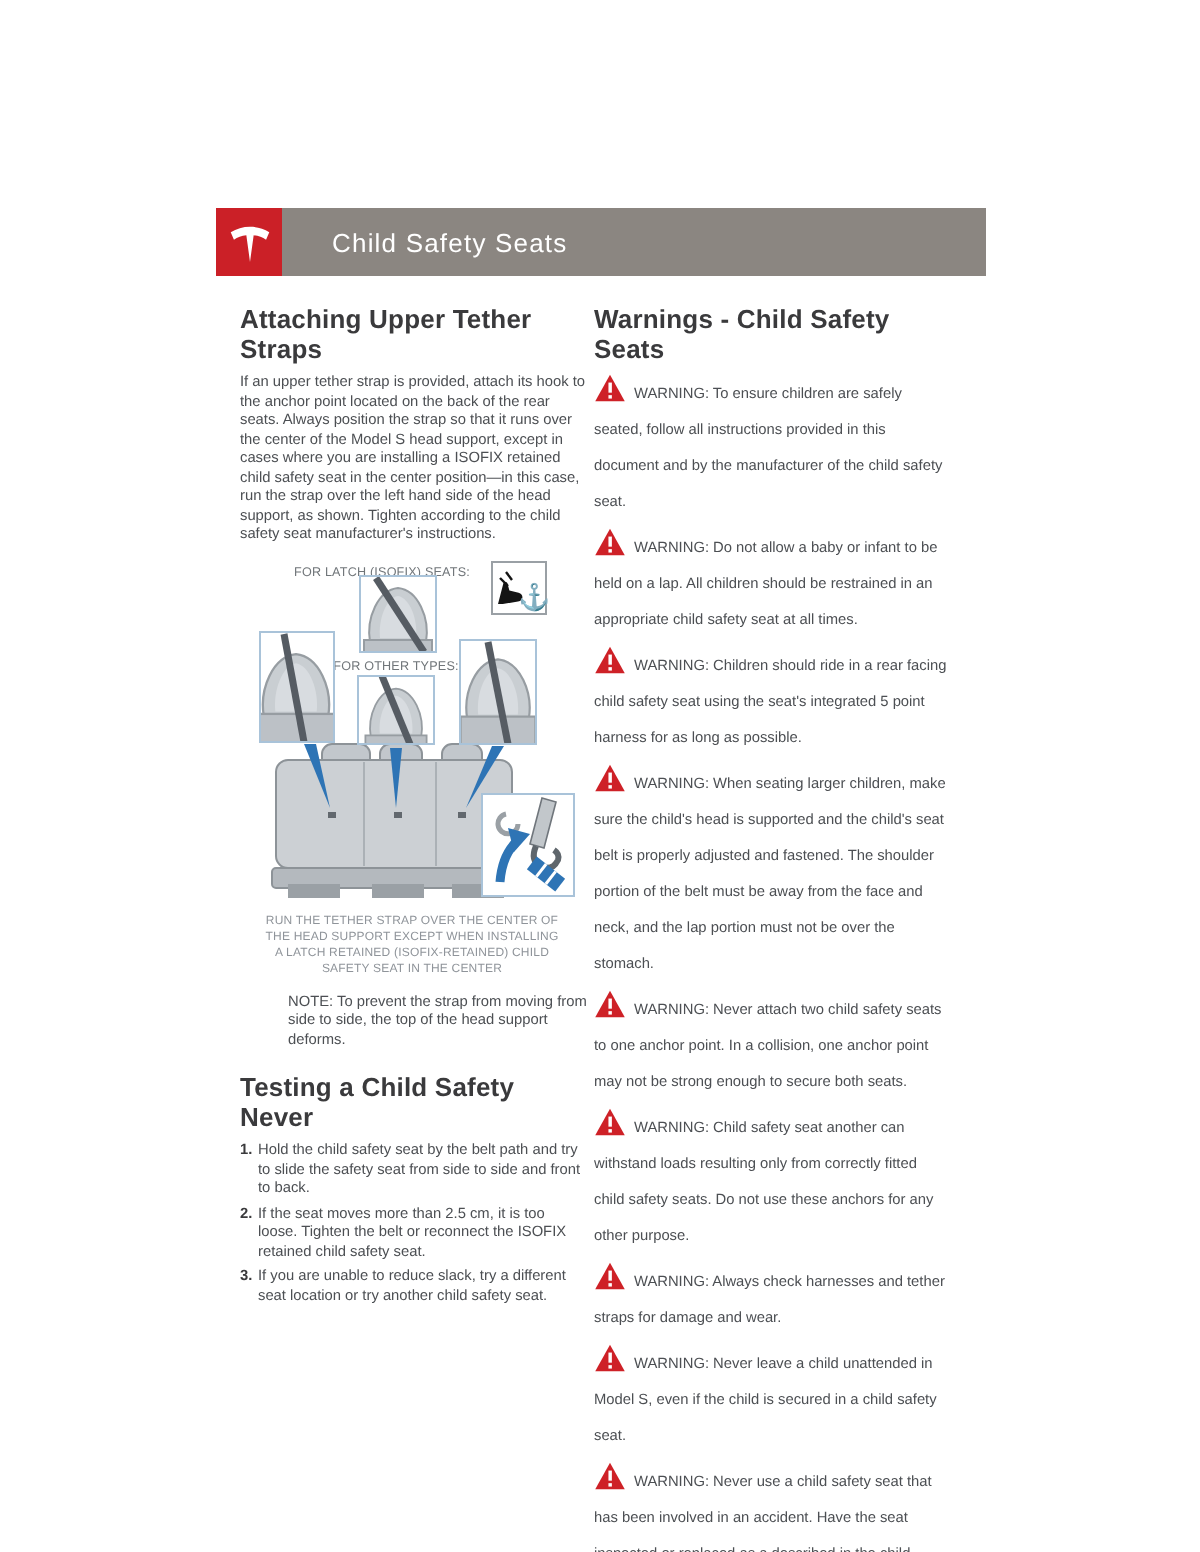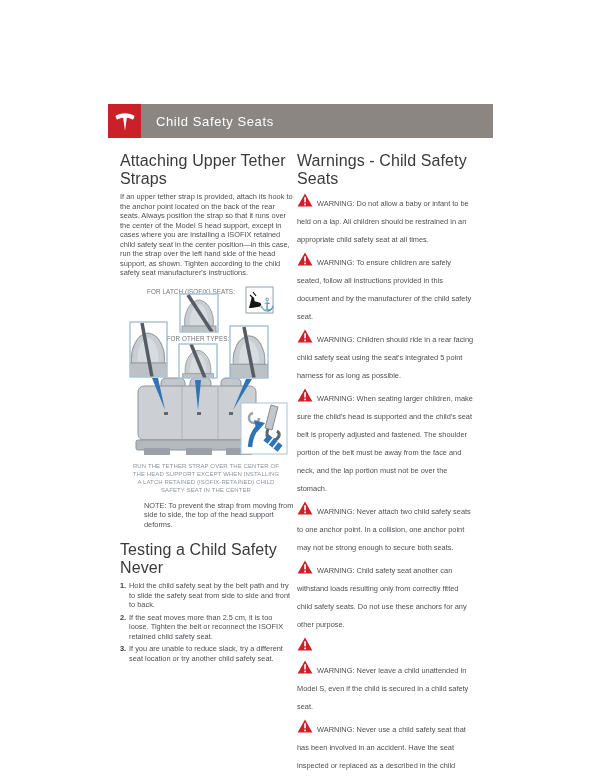--- a/index.html
+++ b/index.html
@@ -3,27 +3,27 @@
 <meta charset="utf-8">
 <style>
   html,body{margin:0;padding:0;background:#ffffff;}
   .page{position:relative;width:600px;height:776px;background:#ffffff;overflow:hidden;
         font-family:"Liberation Sans",sans-serif;color:#4c4f53;}
 
   
   .hdr{position:absolute;left:108px;top:104px;width:385px;height:34px;display:flex;}
   .hdr-logo{width:33px;height:34px;background:#cb2027;display:flex;align-items:center;justify-content:center;flex:none;}
   .hdr-bar{flex:1;background:#8b8681;color:#ffffff;display:flex;align-items:center;
-           padding-left:15px;font-size:13px;letter-spacing:0.6px;font-weight:400;}
+           padding-left:25px;font-size:13px;letter-spacing:0.6px;font-weight:400;}
 
   
   .col-left{position:absolute;left:120px;top:152px;width:174px;}
   .col-right{position:absolute;left:297px;top:152px;width:177px;}
 
-  .h{font-size:16px;font-weight:400;color:#3a3a3c;letter-spacing:0.1px;margin:0 0 4px 0;}
+  .h{font-size:13px;font-weight:700;color:#3a3a3c;letter-spacing:0.1px;margin:0 0 4px 0;}
   .h2{margin-top:12px;}
   .body{font-size:7.4px;line-height:9.5px;margin:0;}
   .note{margin-top:7px;margin-left:24px;}
   .intro{margin-bottom:3px;}
 
   
   .figure{margin-top:4px;margin-left:-2px;width:176px;}
   .fig-cap{width:152px;margin:2px auto 0;text-align:center;font-size:6px;line-height:8px;
            color:#8f949a;letter-spacing:0.1px;}
 
@@ -190,36 +190,36 @@
 
   <div class="col-right">
     <div class="h">Warnings - Child Safety Seats</div>
 
     <div class="warn">
       <span class="tri"><svg width="16" height="14" viewBox="0 0 20 18">
             <path d="M10 0.5 L19.5 17.5 H0.5 Z" fill="#ce2127"></path>
             <rect x="9" y="5.5" width="2.2" height="6.5" fill="#fff"></rect>
             <rect x="9" y="13.6" width="2.2" height="2.2" fill="#fff"></rect>
           </svg></span>
+      <span class="wtxt">WARNING: To ensure children are safely seated, follow all instructions provided in this document and by the manufacturer of the child safety seat.</span>
+    </div>
+    <div class="warn">
+      <span class="tri"><svg width="16" height="14" viewBox="0 0 20 18">
+            <path d="M10 0.5 L19.5 17.5 H0.5 Z" fill="#ce2127"></path>
+            <rect x="9" y="5.5" width="2.2" height="6.5" fill="#fff"></rect>
+            <rect x="9" y="13.6" width="2.2" height="2.2" fill="#fff"></rect>
+          </svg></span>
       <span class="wtxt">WARNING: Do not allow a baby or infant to be held on a lap. All children should be restrained in an appropriate child safety seat at all times.</span>
     </div>
     <div class="warn">
       <span class="tri"><svg width="16" height="14" viewBox="0 0 20 18">
             <path d="M10 0.5 L19.5 17.5 H0.5 Z" fill="#ce2127"></path>
             <rect x="9" y="5.5" width="2.2" height="6.5" fill="#fff"></rect>
             <rect x="9" y="13.6" width="2.2" height="2.2" fill="#fff"></rect>
           </svg></span>
-      <span class="wtxt">WARNING: To ensure children are safely seated, follow all instructions provided in this document and by the manufacturer of the child safety seat.</span>
-    </div>
-    <div class="warn">
-      <span class="tri"><svg width="16" height="14" viewBox="0 0 20 18">
-            <path d="M10 0.5 L19.5 17.5 H0.5 Z" fill="#ce2127"></path>
-            <rect x="9" y="5.5" width="2.2" height="6.5" fill="#fff"></rect>
-            <rect x="9" y="13.6" width="2.2" height="2.2" fill="#fff"></rect>
-          </svg></span>
       <span class="wtxt">WARNING: Children should ride in a rear facing child safety seat using the seat's integrated 5 point harness for as long as possible.</span>
     </div>
     <div class="warn">
       <span class="tri"><svg width="16" height="14" viewBox="0 0 20 18">
             <path d="M10 0.5 L19.5 17.5 H0.5 Z" fill="#ce2127"></path>
             <rect x="9" y="5.5" width="2.2" height="6.5" fill="#fff"></rect>
             <rect x="9" y="13.6" width="2.2" height="2.2" fill="#fff"></rect>
           </svg></span>
       <span class="wtxt">WARNING: When seating larger children, make sure the child's head is supported and the child's seat belt is properly adjusted and fastened. The shoulder portion of the belt must be away from the face and neck, and the lap portion must not be over the stomach.</span>
     </div>
@@ -238,20 +238,21 @@
             <rect x="9" y="13.6" width="2.2" height="2.2" fill="#fff"></rect>
           </svg></span>
       <span class="wtxt">WARNING: Child safety seat another can withstand loads resulting only from correctly fitted child safety seats. Do not use these anchors for any other purpose.</span>
     </div>
     <div class="warn">
       <span class="tri"><svg width="16" height="14" viewBox="0 0 20 18">
             <path d="M10 0.5 L19.5 17.5 H0.5 Z" fill="#ce2127"></path>
             <rect x="9" y="5.5" width="2.2" height="6.5" fill="#fff"></rect>
             <rect x="9" y="13.6" width="2.2" height="2.2" fill="#fff"></rect>
           </svg></span>
+      <span class="wtxt">WARNING: Always check harnesses and tether straps for damage and wear.</span>
     </div>
     <div class="warn">
       <span class="tri"><svg width="16" height="14" viewBox="0 0 20 18">
             <path d="M10 0.5 L19.5 17.5 H0.5 Z" fill="#ce2127"></path>
             <rect x="9" y="5.5" width="2.2" height="6.5" fill="#fff"></rect>
             <rect x="9" y="13.6" width="2.2" height="2.2" fill="#fff"></rect>
           </svg></span>
       <span class="wtxt">WARNING: Never leave a child unattended in Model S, even if the child is secured in a child safety seat.</span>
     </div>
     <div class="warn">

